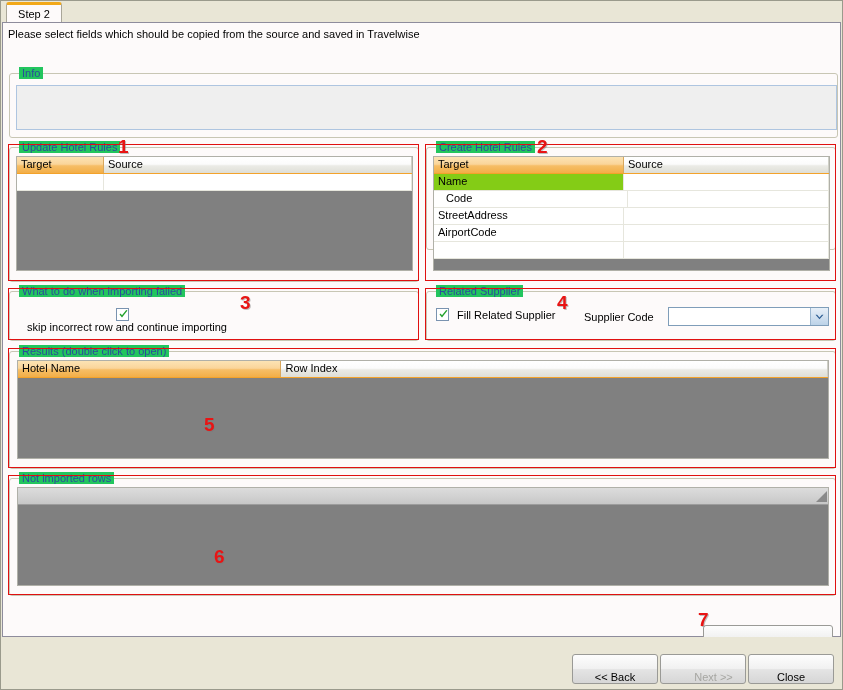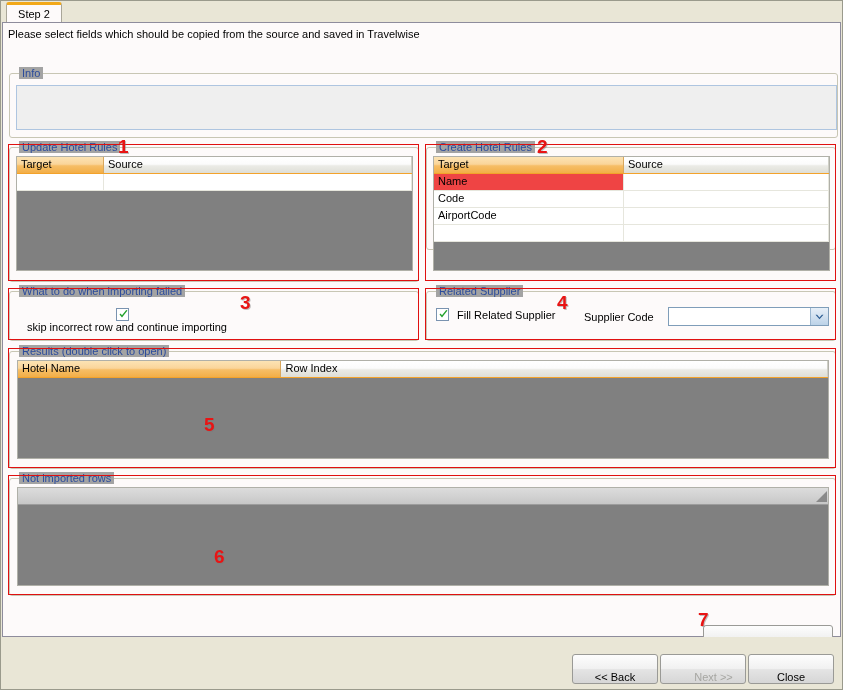--- a/index.html
+++ b/index.html
@@ -73,21 +73,21 @@
     position: absolute;
     box-sizing: border-box;
     border: 1px solid #c8c6b4;
     border-radius: 3px;
     background: transparent;
   }
   .gb-title {
     position: absolute;
     top: -7px; left: 9px;
     padding: 0 3px;
-    background: #a3a3a3;
+    background: #22c55e;
     color: #2b4b9b;
     font-size: 11px;
     white-space: nowrap;
   }
 
   
   .annot-box {
     position: absolute;
     box-sizing: border-box;
     border: 1.5px solid #e01010;
@@ -157,21 +157,21 @@
     line-height: 15px;
     padding-left: 4px;
     font-size: 11px;
     color: #000;
     border-right: 1px solid #e6e6dd;
     background: #ffffff;
     overflow: hidden;
     white-space: nowrap;
   }
   .rc.selcol {
-    background: #ef4444;
+    background: #84cc16;
   }
   .grid-filler {
     background: #808080;
     width: 100%;
   }
 
   
   .plain-head {
     position: relative;
     height: 17px;
@@ -311,21 +311,25 @@
       <div class="grid" style="left:6px; top:8px; width:397px; height:115px;">
         <div class="grid-head">
           <div class="hc sel" style="width:190px;">Target</div>
           <div class="hc" style="width:205px;">Source</div>
         </div>
         <div class="grid-row">
           <div class="rc selcol" style="width:190px;">Name</div>
           <div class="rc" style="width:205px;"></div>
         </div>
         <div class="grid-row">
-          <div class="rc" style="width:190px;">Code</div>
+          <div class="rc" style="width:190px;margin-left:8px;">Code</div>
+          <div class="rc" style="width:205px;"></div>
+        </div>
+        <div class="grid-row">
+          <div class="rc" style="width:190px;">StreetAddress</div>
           <div class="rc" style="width:205px;"></div>
         </div>
         <div class="grid-row">
           <div class="rc" style="width:190px;">AirportCode</div>
           <div class="rc" style="width:205px;"></div>
         </div>
         <div class="grid-row">
           <div class="rc" style="width:190px;"></div>
           <div class="rc" style="width:205px;"></div>
         </div>

